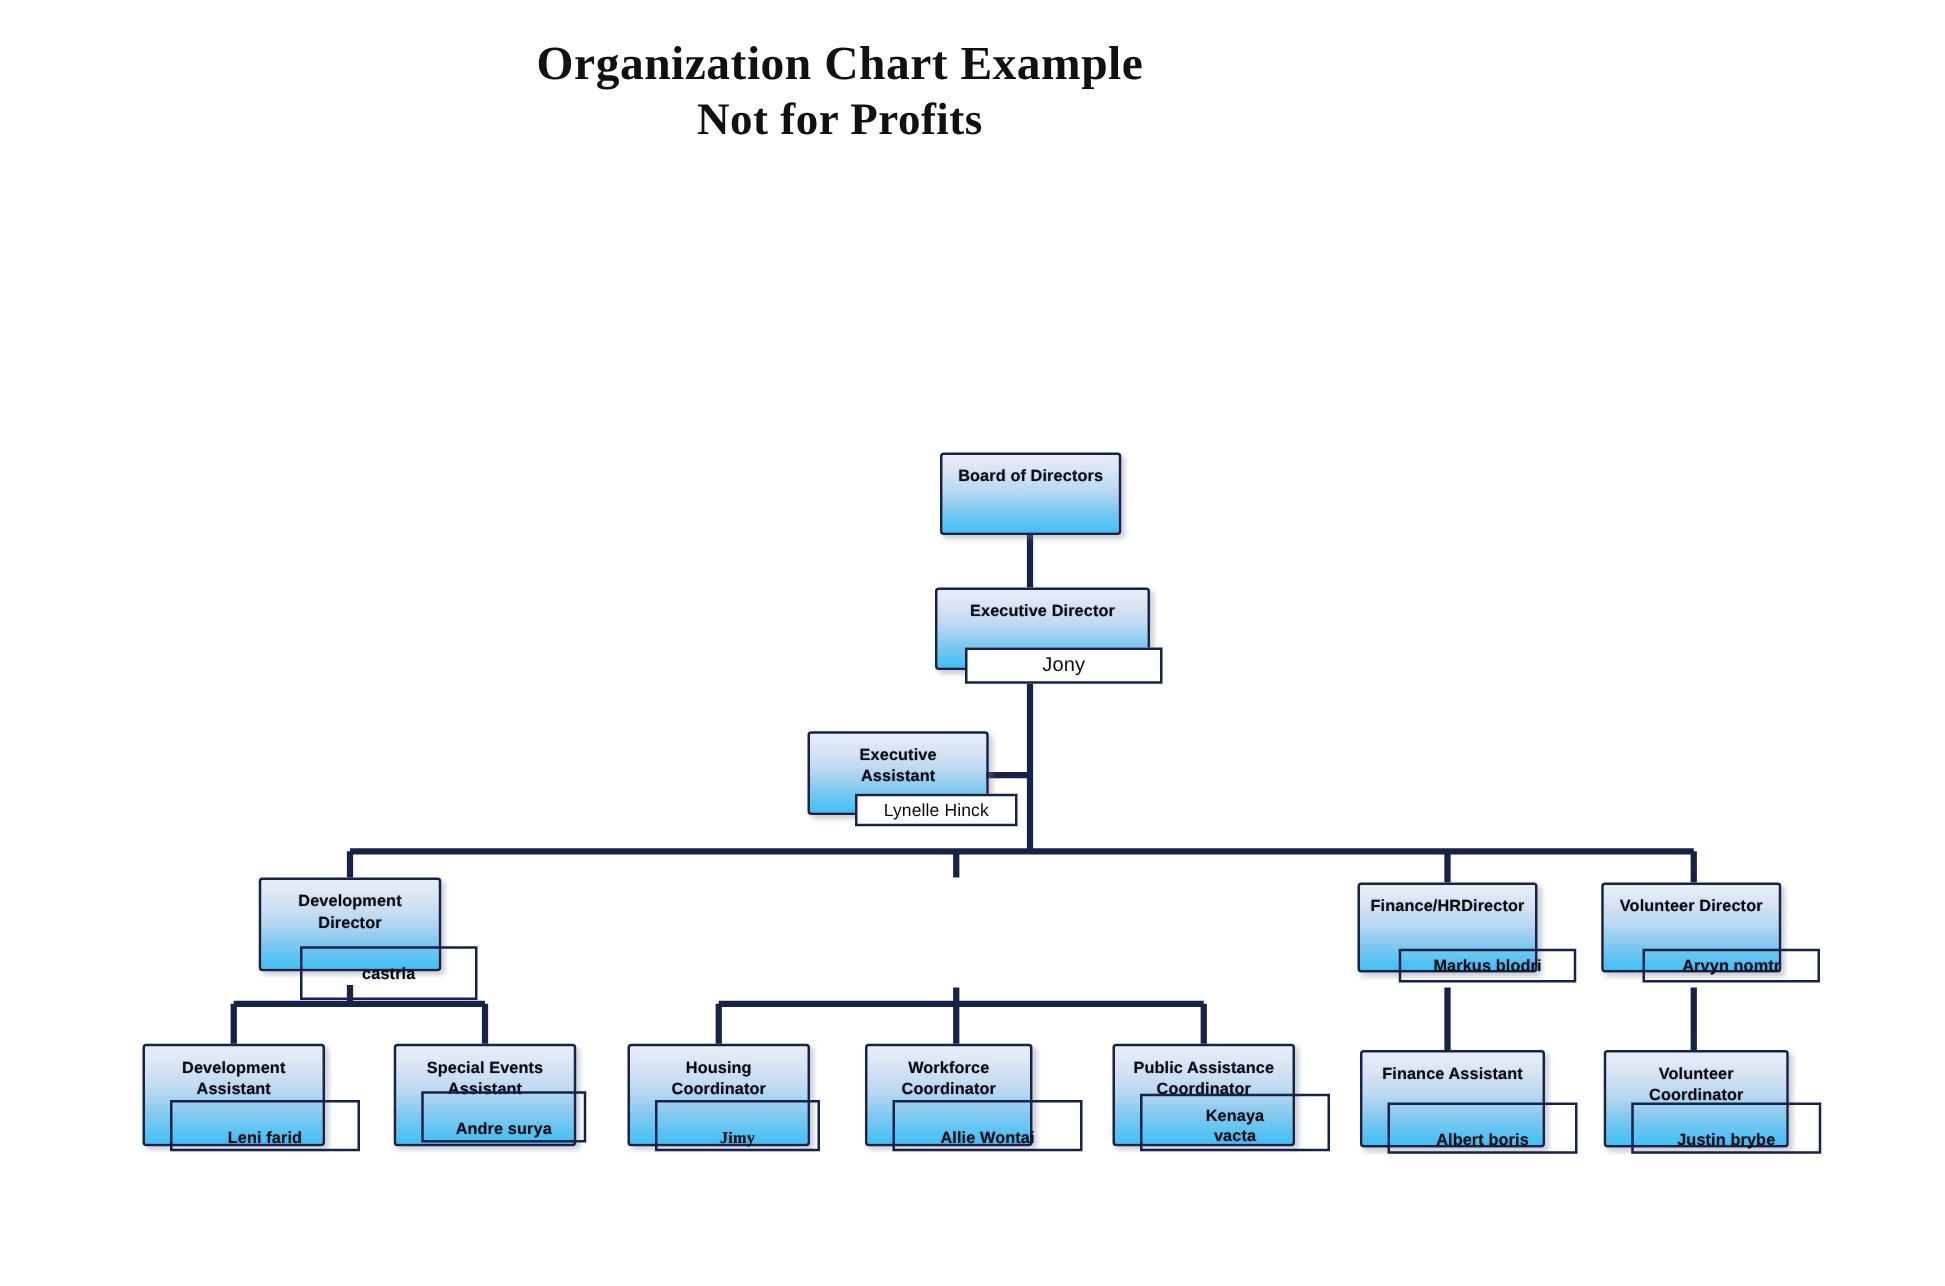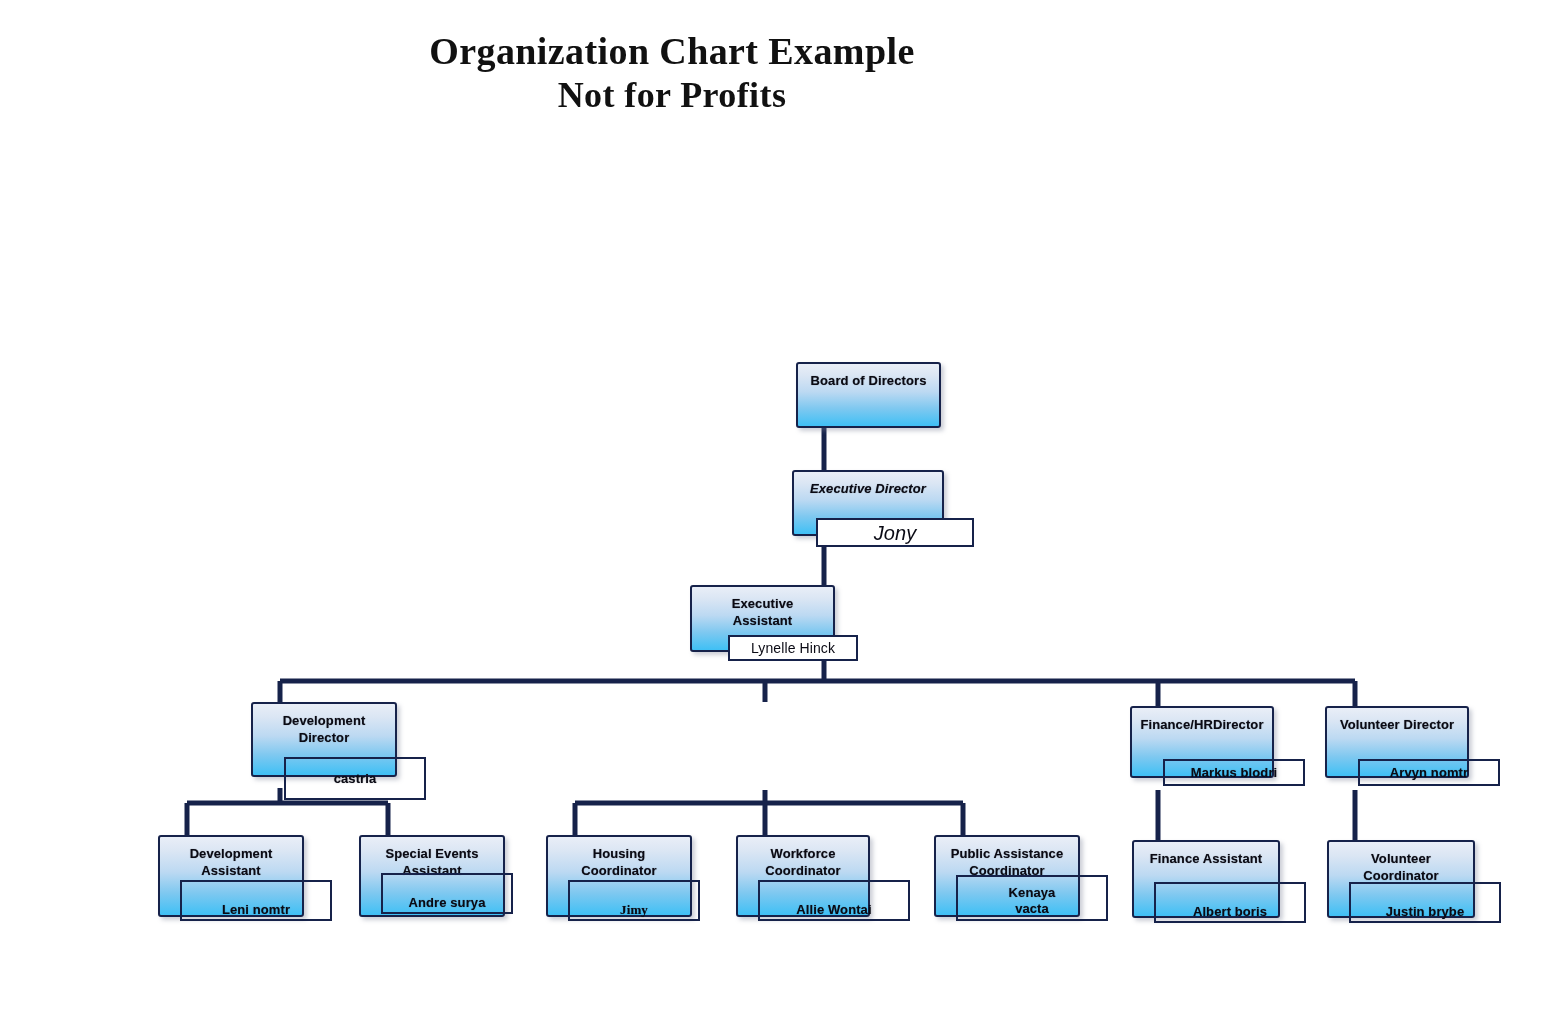--- a/index.html
+++ b/index.html
@@ -45,21 +45,20 @@
     top: 0;
     width: 1556px;
     height: 1029px;
     pointer-events: none;
   }
 
   
   .node {
     position: absolute;
     box-sizing: border-box;
-    margin-left: 44px;
   }
   .node-box {
     position: absolute;
     left: 0;
     top: 0;
     width: 100%;
     height: 100%;
     box-sizing: border-box;
     border: 2px solid #16224a;
     border-radius: 3px;
@@ -108,21 +107,21 @@
     font-size: 13px;
     font-weight: bold;
     color: #0a0a14;
     line-height: 1.2;
     letter-spacing: 0.1px;
     text-shadow: 0 0 1px rgba(0,0,0,0.4);
   }
   .name-text.plain {
     font-weight: normal;
     text-shadow: none;
-    font-size: 20px;
+    font-size: 16px;
   }
 
   
   .blurred {
     filter: blur(0.45px);
   }
 </style>
 </head>
 <body>
 
@@ -165,21 +164,21 @@
       <line x1="1355" y1="790" x2="1355" y2="840"></line>
     </g>
   </svg>
 
   <div class="node" style="left:752px; top:362px; width:145px; height:66px;">
     <div class="node-box">
       <div class="node-title blurred">Board of Directors</div>
     </div>
   </div>
 
-  <div class="node" style="left:748px; top:470px; width:152px; height:66px;font-style:italic;">
+  <div class="node" style="left:748px; top:470px; width:172px; height:66px;">
     <div class="node-box">
       <div class="node-title blurred">Executive Director</div>
     </div>
     <div class="name-plate" style="left:24px; top:48px; width:158px; height:29px;">
       <div class="name-text plain">Jony</div>
     </div>
   </div>
 
   <div class="node" style="left:646px; top:585px; width:145px; height:67px;">
     <div class="node-box">
@@ -225,21 +224,21 @@
   </div>
 
   <div class="node" style="left:114px; top:835px; width:146px; height:82px;">
     <div class="node-box">
       <div class="node-title blurred">
         <span>Development</span><br>
         <span>Assistant</span>
       </div>
     </div>
     <div class="name-plate transparent-plate" style="left:22px; top:45px; width:152px; height:41px;">
-      <div class="name-text blurred" style="padding-top:18px;">Leni nomtr</div>
+      <div class="name-text blurred" style="padding-top:18px;">Leni farid</div>
     </div>
   </div>
 
   <div class="node" style="left:315px; top:835px; width:146px; height:82px;">
     <div class="node-box">
       <div class="node-title blurred">
         <span>Special Events</span><br>
         <span>Assistant</span>
       </div>
     </div>

